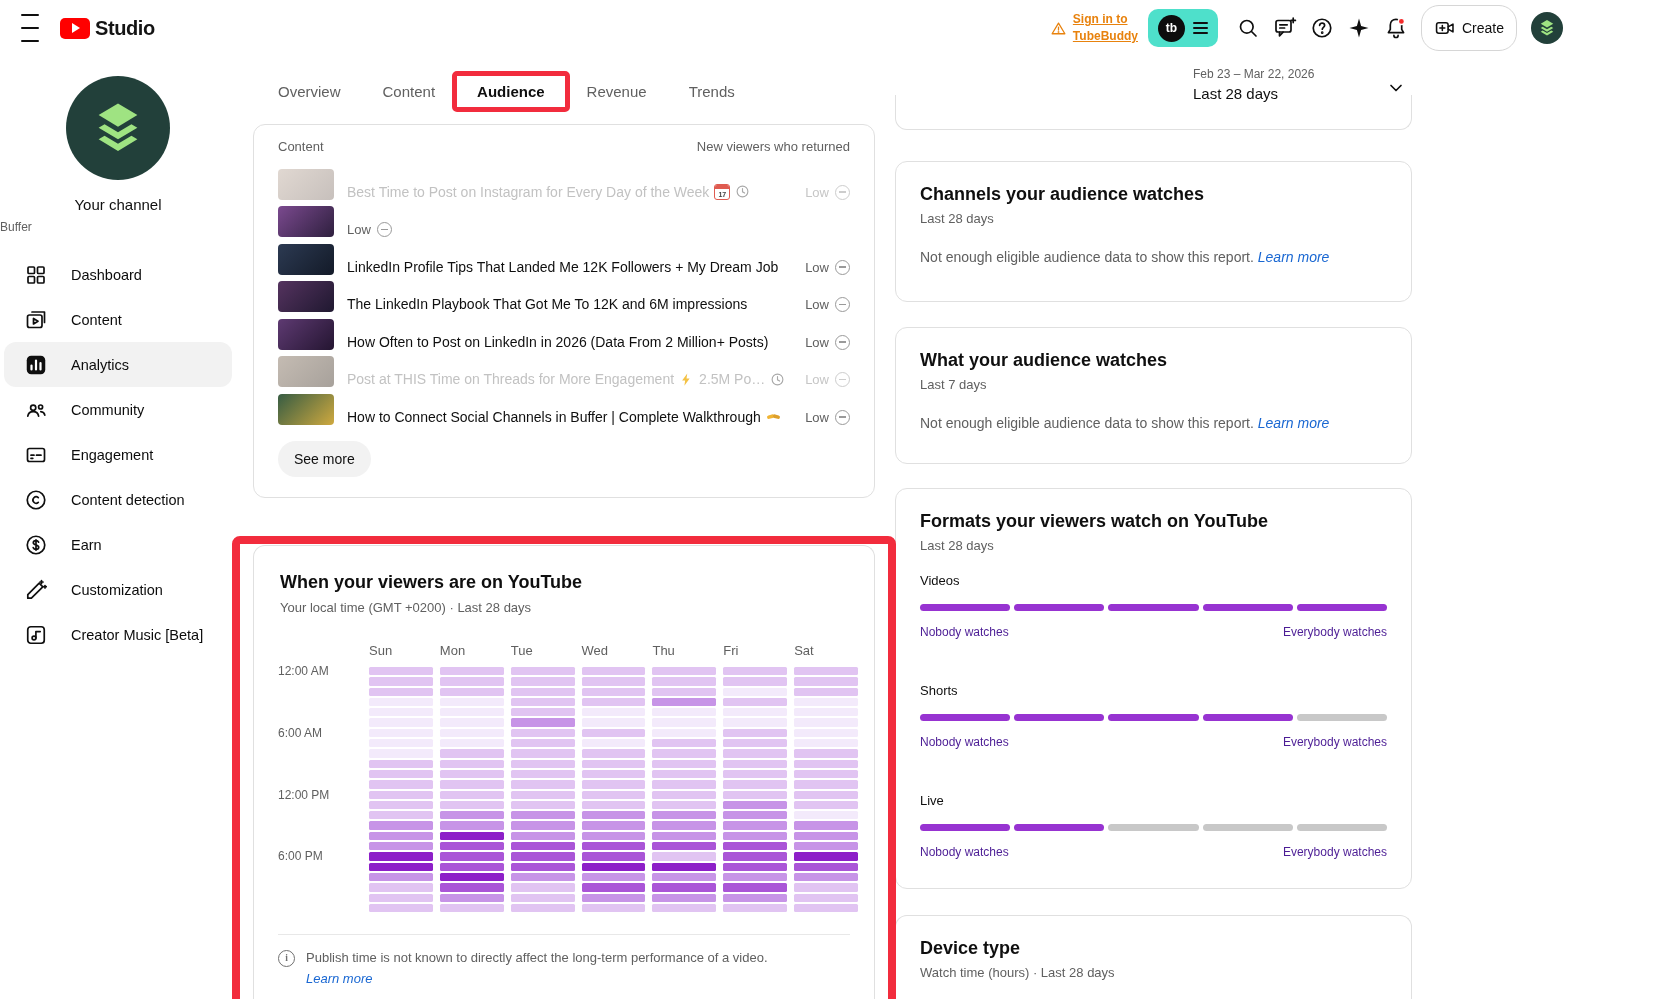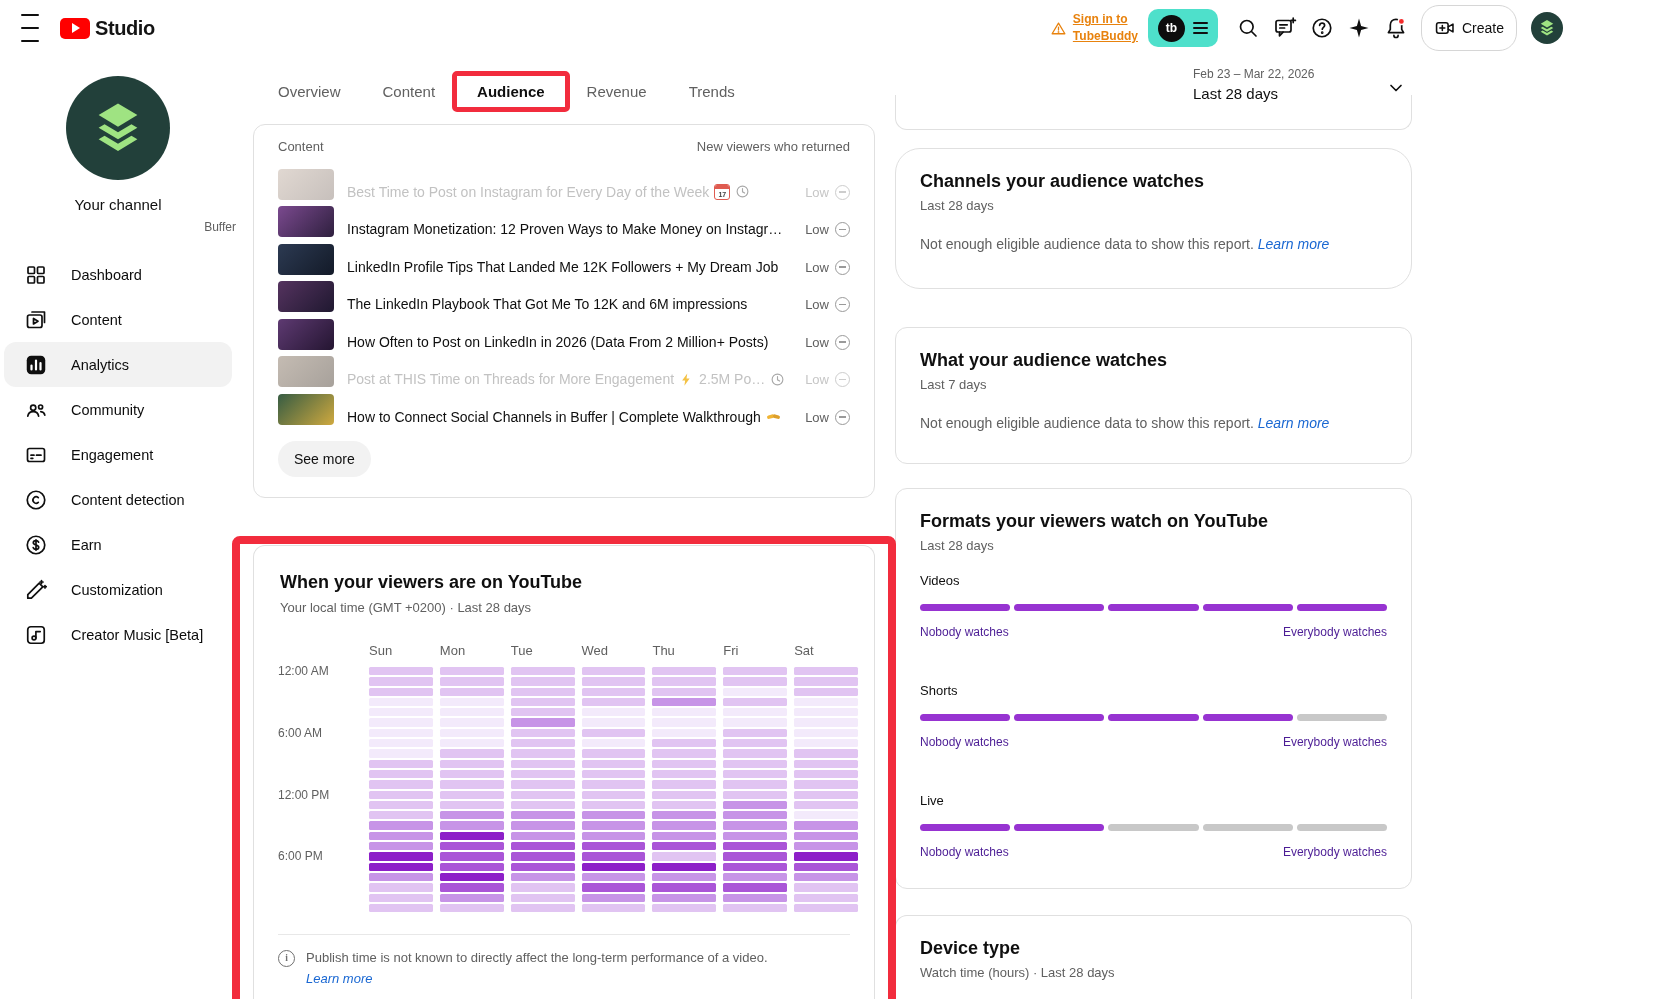--- a/index.html
+++ b/index.html
@@ -25,21 +25,21 @@
   .icon-btn{width:37px;height:40px;display:grid;place-items:center;cursor:pointer;}
   .icon-btn svg{width:24px;height:24px;fill:none;stroke:#0f0f0f;stroke-width:1.7;stroke-linecap:round;stroke-linejoin:round;}
   .create-btn{height:36px;border:1px solid #d6d6d6;border-radius:18px;background:#fff;display:flex;align-items:center;gap:6px;padding:4px 12px;font-size:14px;font-weight:500;margin:0 14px 0 6px;cursor:pointer;}
   .create-btn svg{width:22px;height:22px;fill:none;stroke:#0f0f0f;stroke-width:1.7;stroke-linecap:round;stroke-linejoin:round;}
   .avatar-sm{width:32px;height:32px;border-radius:50%;background:#22403a;display:grid;place-items:center;cursor:pointer;}
 
   
   .sidebar{position:absolute;top:56px;left:0;width:236px;bottom:0;background:#fff;z-index:20;}
   .ch-avatar{width:104px;height:104px;border-radius:50%;background:#22403a;margin:20px auto 0;display:grid;place-items:center;cursor:pointer;}
   .ch-name{text-align:center;font-size:15px;font-weight:500;margin-top:16px;}
-  .ch-handle{text-align:right;font-size:12px;color:#606060;margin-top:7px;padding-left:14px;}
+  .ch-handle{text-align:left;font-size:12px;color:#606060;margin-top:7px;}
   .sb-list{margin-top:18px;}
   .sb-item{display:flex;align-items:center;height:45px;padding-left:24px;gap:23px;font-size:14.5px;color:#0c0c0c;cursor:pointer;}
   .sb-item.active{background:#f2f2f2;border-radius:12px;margin:0 4px;padding-left:20px;}
   .sb-ic svg{width:24px;height:24px;fill:none;stroke:#0f0f0f;stroke-width:1.7;stroke-linecap:round;stroke-linejoin:round;}
 
   
   .tabs{position:absolute;left:278px;top:56px;height:70px;display:flex;gap:42px;align-items:center;z-index:5;}
   .tab{font-size:15px;color:#606060;position:relative;cursor:pointer;}
   .tab.active{color:#0f0f0f;font-weight:700;}
   .tab-anno{position:absolute;left:-25px;right:-25px;top:-12px;bottom:-12px;border:5px solid #f22c3d;border-radius:5px;pointer-events:none;}
@@ -47,21 +47,21 @@
   .d1{font-size:12px;color:#606060;}
   .d2{font-size:15px;color:#0f0f0f;margin-top:4px;}
   .date-chevron{position:absolute;left:1386px;top:78px;width:20px;height:20px;cursor:pointer;}
   .date-chevron svg{width:20px;height:20px;fill:none;stroke:#0f0f0f;stroke-width:2;stroke-linecap:round;stroke-linejoin:round;}
 
   
   .card{position:absolute;background:#fff;border:1px solid #e0e0e0;border-radius:12px;}
   #card-partial{left:895px;top:95px;width:515px;height:34px;border-top:none;border-radius:0 0 12px 12px;}
   #card-list{left:253px;top:124px;width:620px;height:372px;}
   #card-heatmap{left:253px;top:545px;width:620px;height:470px;border-radius:12px 12px 0 0;border-bottom:none;}
-  #card-channels{left:895px;top:148px;width:515px;height:139px;border-radius:25px;}
+  #card-channels{left:895px;top:161px;width:515px;height:139px;}
   #card-what{left:895px;top:327px;width:515px;height:135px;}
   #card-formats{left:895px;top:488px;width:515px;height:399px;}
   #card-device{left:895px;top:915px;width:515px;height:110px;border-bottom:none;border-radius:12px 12px 0 0;}
 
   
   .list-head{display:flex;justify-content:space-between;padding:14px 24px 8px;font-size:13px;color:#606060;}
   .c-rows{padding:0 24px;}
   .c-row{display:flex;align-items:flex-end;height:37.5px;gap:13px;cursor:pointer;}
   .thumb{width:56px;height:31px;border-radius:4px;flex:none;}
   .c-title{flex:1;font-size:14px;color:#0f0f0f;white-space:nowrap;overflow:hidden;display:flex;align-items:center;gap:5px;}
@@ -347,23 +347,20 @@
               </svg>
             </span>
           </div>
           <div class="c-val">
             <span>Low</span>
             <span class="ring"></span>
           </div>
         </div>
         <div class="c-row">
           <div class="thumb" style="background: linear-gradient(135deg, rgb(123, 74, 143), rgb(46, 31, 62));"></div>
-          <div class="c-title">
-            <span>Instagram Monetization: 12 Proven Ways to Make Money on Instagr…</span>
-          </div>
           <div class="c-val">
             <span>Low</span>
             <span class="ring"></span>
           </div>
         </div>
         <div class="c-row">
           <div class="thumb" style="background: linear-gradient(135deg, rgb(44, 58, 82), rgb(19, 26, 40));"></div>
           <div class="c-title">
             <span>LinkedIn Profile Tips That Landed Me 12K Followers + My Dream Job</span>
           </div>

